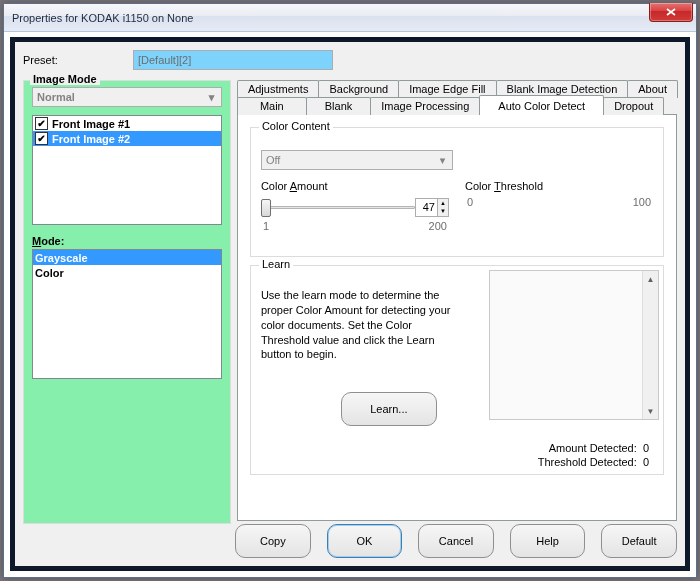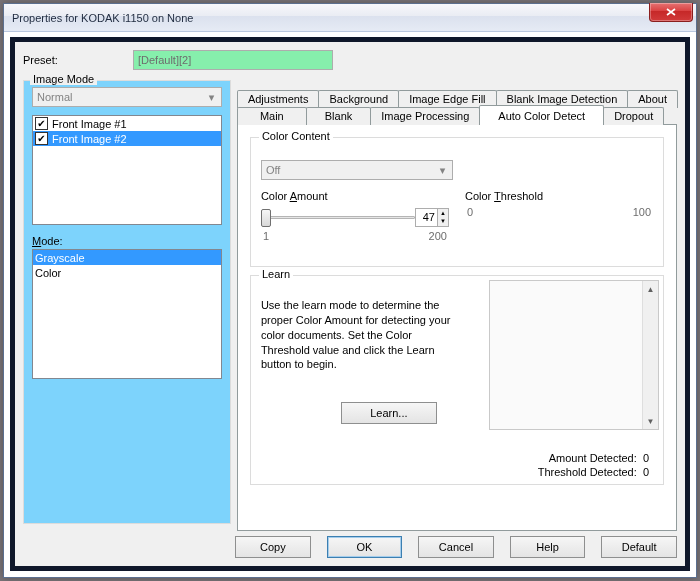--- a/index.html
+++ b/index.html
@@ -28,35 +28,35 @@
     box-shadow: inset 0 0 0 1px rgba(255,255,255,0.3);
   }
   .client {
     position: absolute; left: 6px; top: 33px; right: 6px; bottom: 6px;
     background: #f0f0f0; border: 5px solid #0f172a;
     padding: 8px;
   }
   .preset-row { display: flex; align-items: center; gap: 10px; margin-bottom: 10px; }
   .preset-row label { width: 100px; display: inline-block; }
   .combo {
-    height: 20px; background: #86efac; border: 1px solid #adadad;
+    height: 20px; background: #7dd3fc; border: 1px solid #adadad;
     display: flex; align-items: center; padding: 0 4px; color: #6d6d6d;
     position: relative;
   }
   .combo .arrow {
     position: absolute; right: 2px; top: 2px; bottom: 2px; width: 15px;
     display: flex; align-items: center; justify-content: center;
   }
   .combo.disabled { background: #f0f0f0; color: #838383; }
   .main-area { display: flex; gap: 6px; height: 450px; }
   .left-panel { width: 212px; }
   .right-panel { flex: 1; position: relative; }
   fieldset {
     border: 1px solid #dcdcdc; padding: 6px 8px 8px; margin: 0 0 6px;
-    background: #7dd3fc; position: relative;
+    background: #86efac; position: relative; font-weight: bold;
   }
   fieldset > .legend {
     position: absolute; top: -8px; left: 6px;
     background: #f0f0f0; padding: 0 3px; color: #000;
   }
   .listbox {
     background: #fff; border: 1px solid #828790;
   }
   .camera-list { height: 110px; }
   .mode-list  { height: 130px; }
@@ -68,21 +68,21 @@
   .chk {
     width: 13px; height: 13px; border: 1px solid #333; background: #fff;
     display: inline-flex; align-items: center; justify-content: center;
     font-size: 10px; line-height: 1; color: #000;
   }
   .listrow.sel .chk { background: #fff; color: #000; }
 
   
   .tabs { position: relative; }
   .tabrow {
-    display: flex; position: relative; margin-top: 10px;
+    display: flex; position: relative;
   }
   .tabrow.top { z-index: 1; }
   .tabrow.bottom { margin-top: -1px; z-index: 3; }
   .tab {
     border: 1px solid #919b9c; border-bottom: none;
     background: #f0f0f0;
     padding: 2px 10px 3px; height: 18px;
     display: flex; align-items: center; margin-right: -1px;
     border-radius: 2px 2px 0 0;
     color: #000;
@@ -148,23 +148,23 @@
     border: 1px solid #c9c9c9; background: #fafafa;
   }
   .learn-preview .vscroll {
     position: absolute; right: 0; top: 0; bottom: 0; width: 16px;
     background: #f0f0f0; border-left: 1px solid #dedede;
   }
   .vscroll .arr { height: 16px; display: flex; align-items: center; justify-content: center; color: #606060; font-size: 8px; }
   .btn {
     height: 22px; min-width: 74px;
     background: linear-gradient(#f6f6f6,#e4e4e4);
-    border: 1px solid #8e8f8f; border-radius: 0;
+    border: 1px solid #8e8f8f; border-radius: 10px;
     display: inline-flex; align-items: center; justify-content: center;
-    padding: 4px 10px;
+    padding: 16px 10px;
   }
   .btn.default { border: 1px solid #3c7fb1; box-shadow: 0 0 0 1px #a4cdec inset; }
   .learn-btn { width: 96px; margin-top: 30px; margin-left: 80px; }
   .detected { position: absolute; right: 14px; bottom: 6px; text-align: right; }
   .detected div { margin-top: 2px; }
 
   .bottom-buttons {
     position: absolute; left: 220px; right: 8px; bottom: 8px;
     display: flex; gap: 16px;
   }

